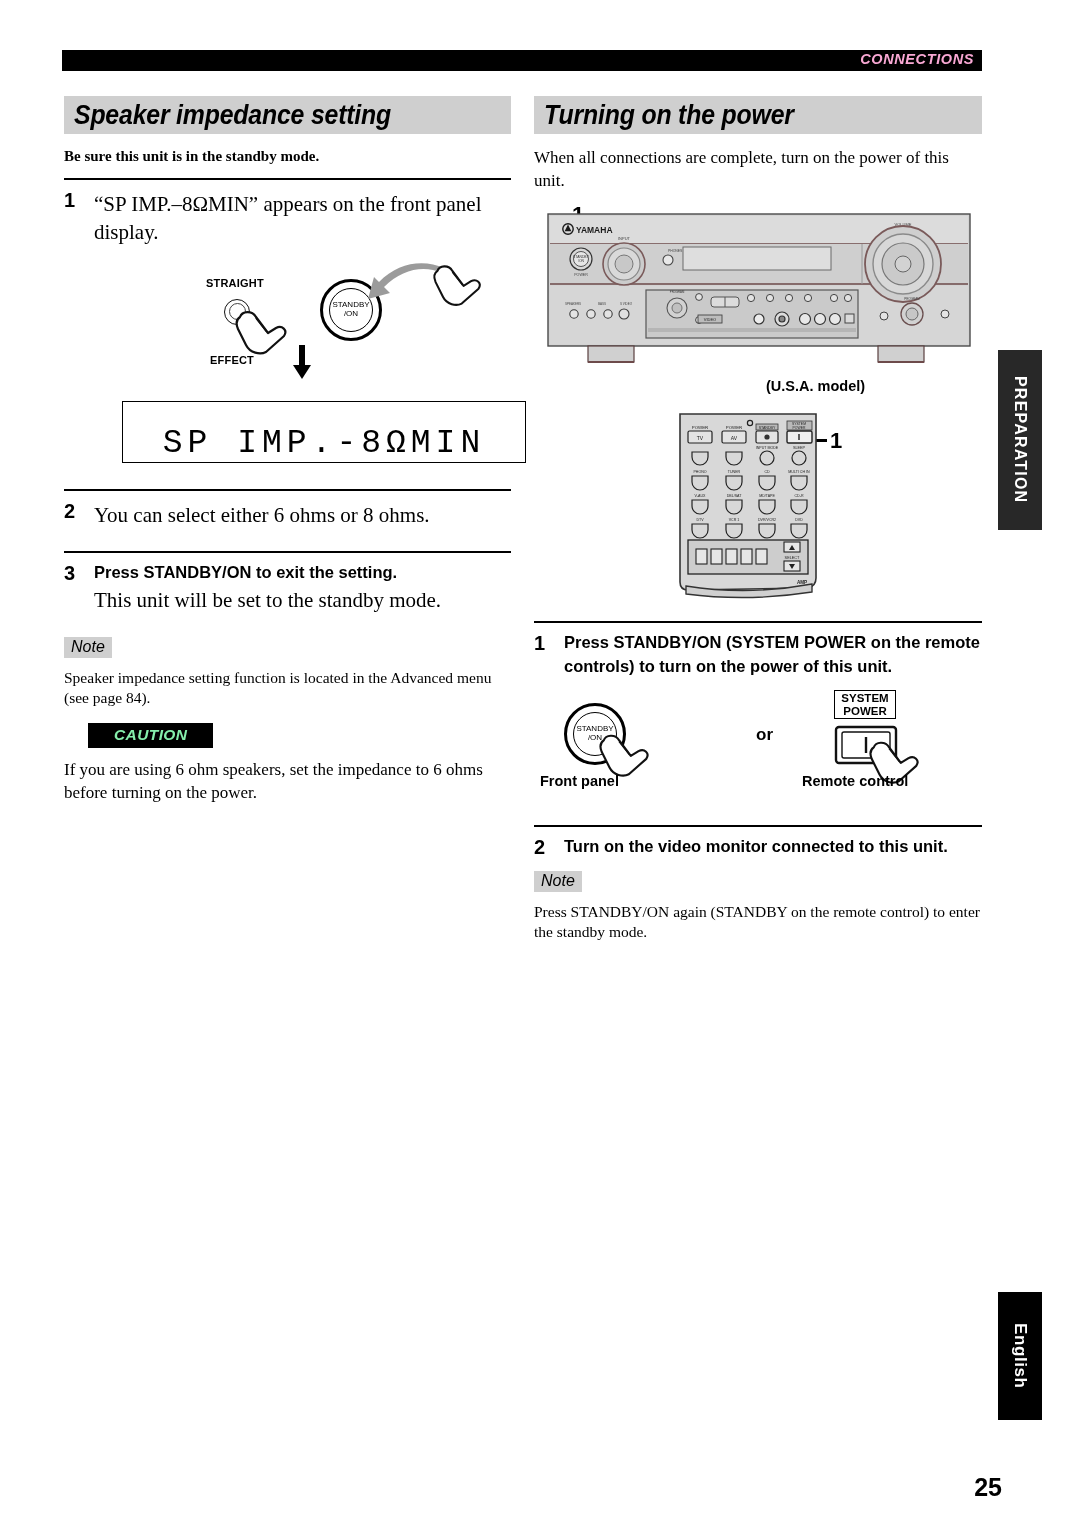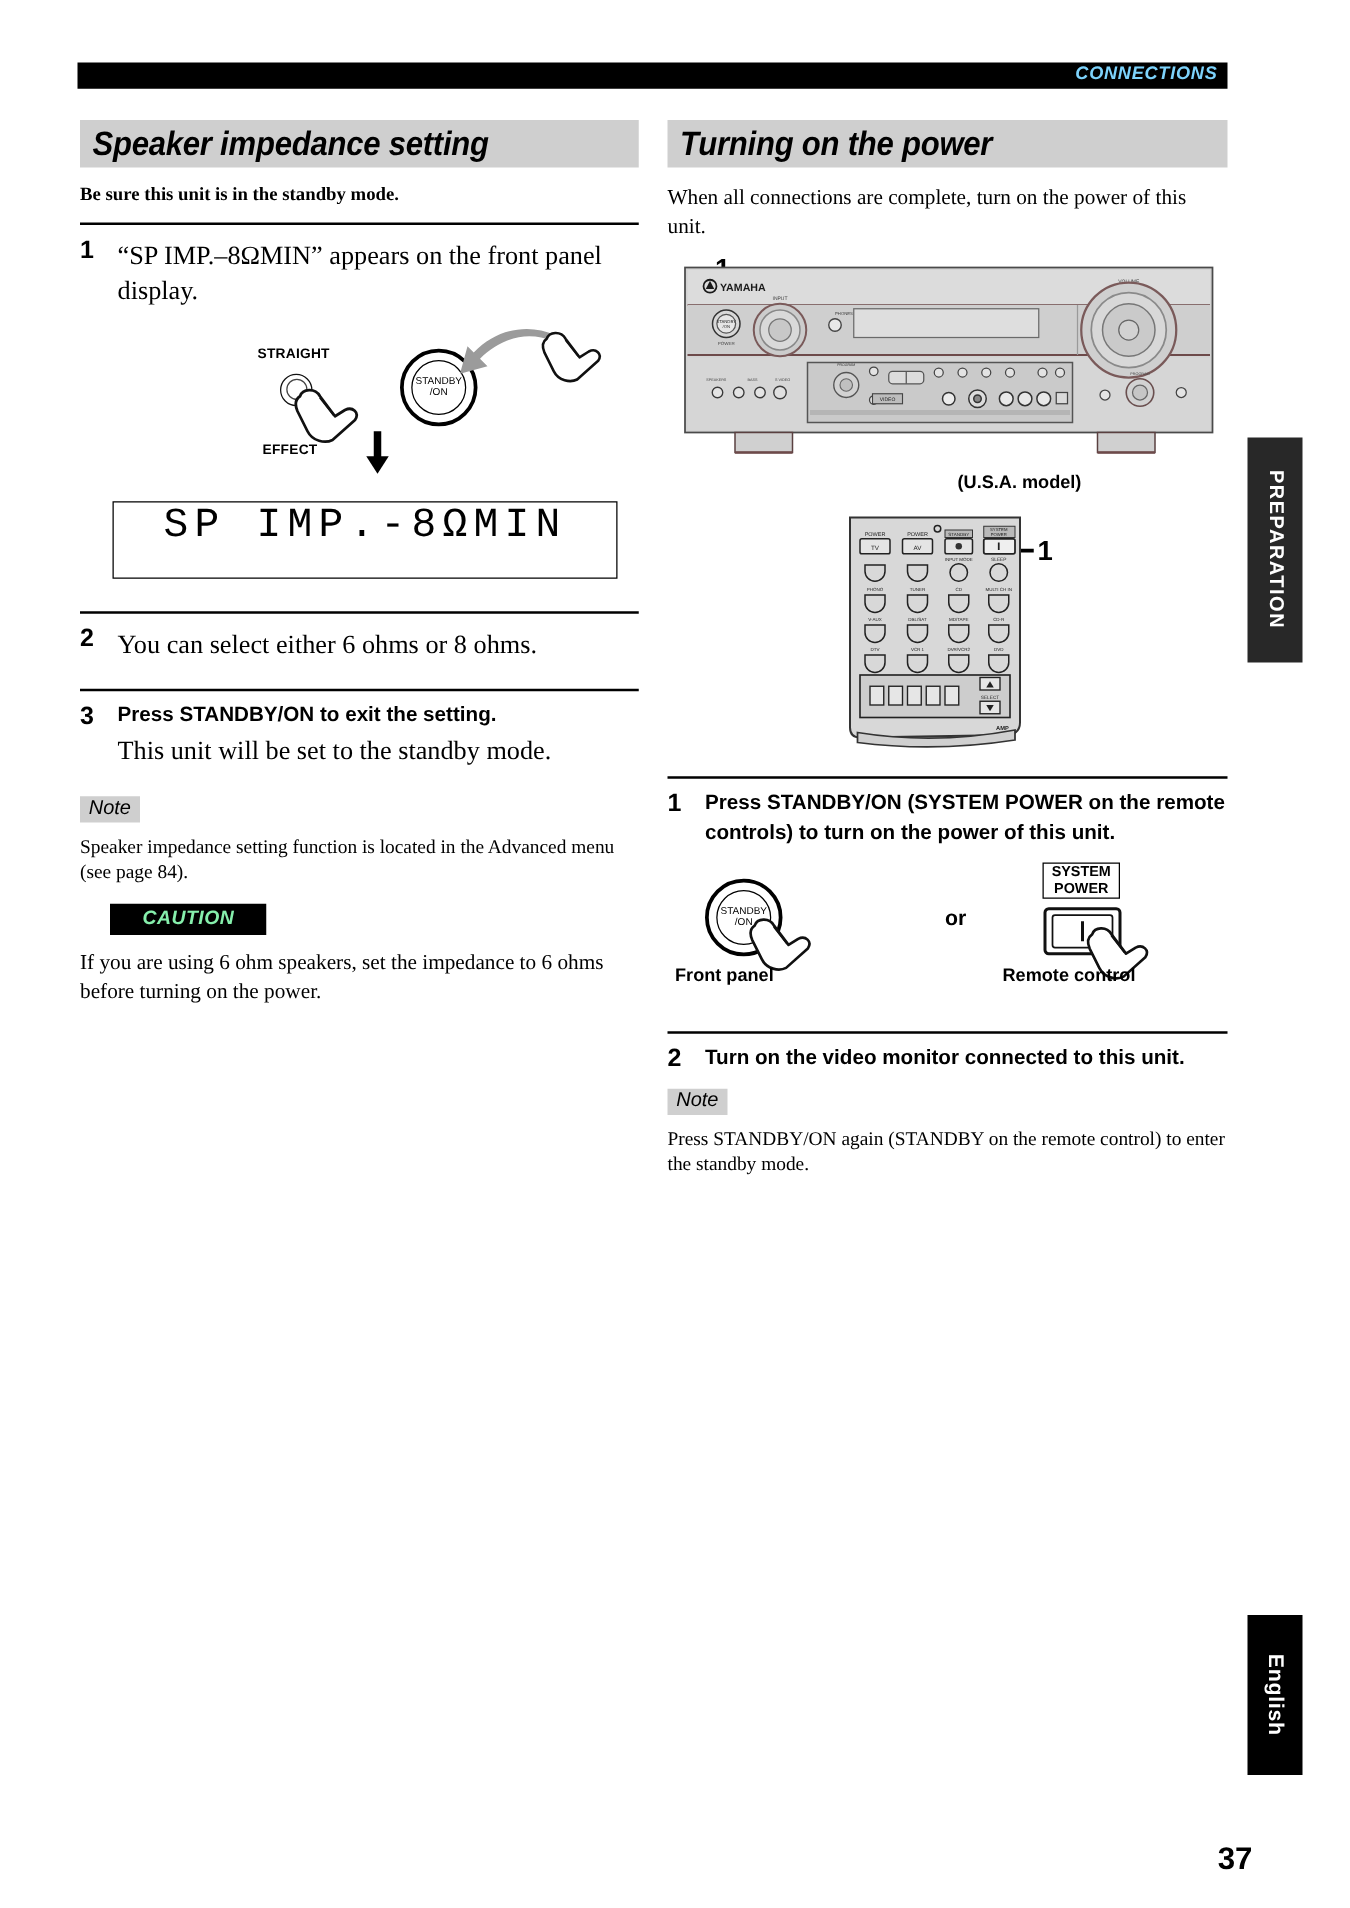--- a/index.html
+++ b/index.html
@@ -9,21 +9,21 @@
   }
   .page{position:absolute;inset:0;}
 
   
   .topbar{
     position:absolute;left:62px;top:50px;width:920px;height:21px;
     background:#000;
   }
   .topbar .crumb{
     position:absolute;right:8px;top:1px;
-    color:#7dd3fc;font-family:"Liberation Sans",sans-serif;
+    color:#f9a8d4;font-family:"Liberation Sans",sans-serif;
     font-style:italic;font-weight:bold;font-size:14.5px;letter-spacing:.6px;
   }
 
   
   .col-left{position:absolute;left:64px;top:96px;width:447px;}
   .col-right{position:absolute;left:534px;top:96px;width:448px;}
 
   
   .banner{
     background:#cfcfcf;height:38px;display:flex;align-items:center;
@@ -72,23 +72,23 @@
     display:inline-block;background:#000;color:#86efac;
     padding:3px 26px 4px 26px;
     font-family:"Liberation Sans",sans-serif;font-weight:bold;font-style:italic;
     font-size:15.5px;letter-spacing:.4px;
   }
   .note-body{font-family:"Liberation Serif",serif;font-size:15.5px;line-height:1.33;margin-top:10px;}
   .caution-body{font-family:"Liberation Serif",serif;font-size:17px;line-height:1.38;margin-top:10px;}
 
   
   .lcd{
-    position:relative;margin:14px 0 0 26px;width:404px;height:62px;
+    position:relative;margin:14px 0 0 58px;width:404px;height:62px;
     border:1.5px solid #000;box-sizing:border-box;background:#fff;
-    display:flex;align-items:flex-start;justify-content:center;
+    display:flex;align-items:flex-end;justify-content:center;
   }
   .lcd .txt{
     font-family:"Liberation Mono","DejaVu Sans Mono",monospace;
     font-size:33px;letter-spacing:5px;font-weight:500;
     background-image:
       repeating-linear-gradient(to bottom, rgba(255,255,255,0) 0px, rgba(255,255,255,0) 2px, #fff 2px, #fff 3.1px);
     -webkit-background-clip:text;
   }
 
   
@@ -534,15 +534,15 @@
     <div class="note-body">Press STANDBY/ON again (STANDBY on the remote control) to enter the standby mode.</div>
   </div>
 
   <div class="tab tab-prep">
     <span>PREPARATION</span>
   </div>
   <div class="tab tab-eng">
     <span>English</span>
   </div>
 
-  <div class="pageno">37</div>
+  <div class="pageno">25</div>
 
 </div>
 
 </body></html>

